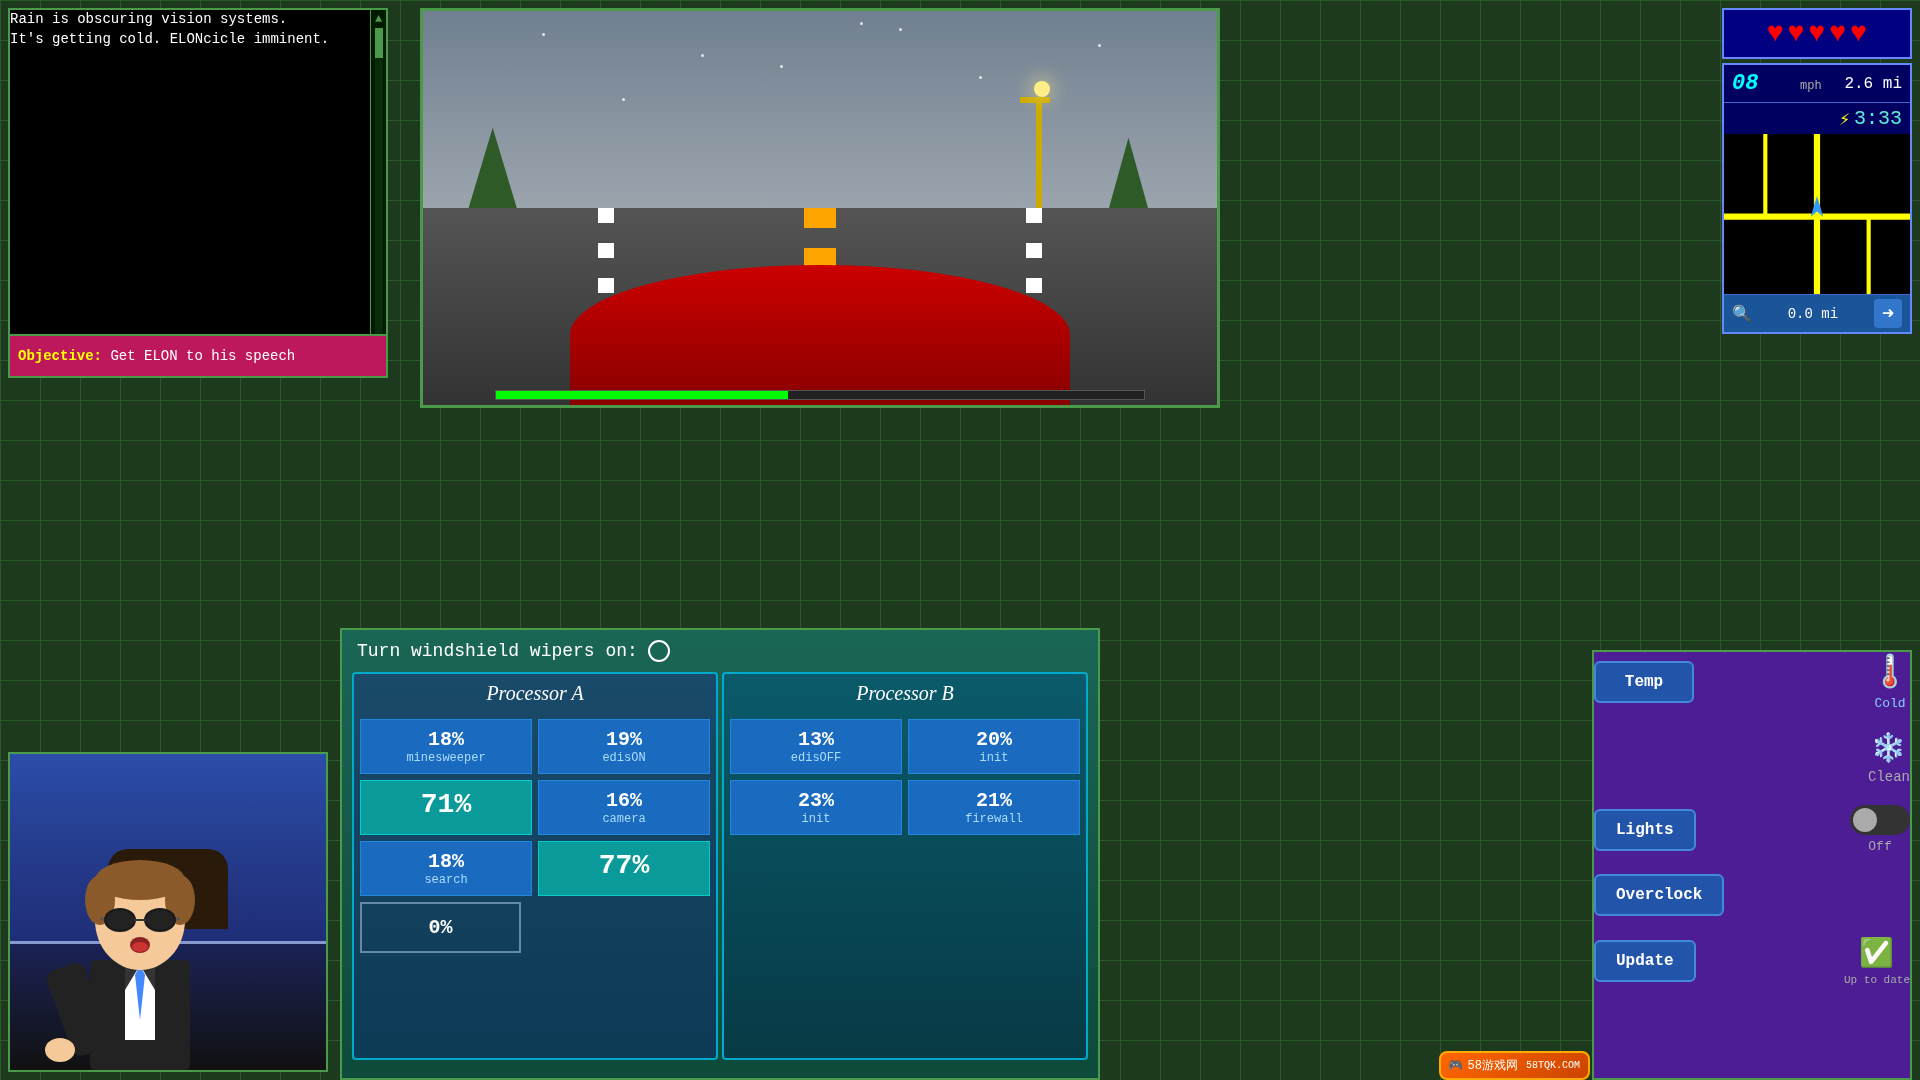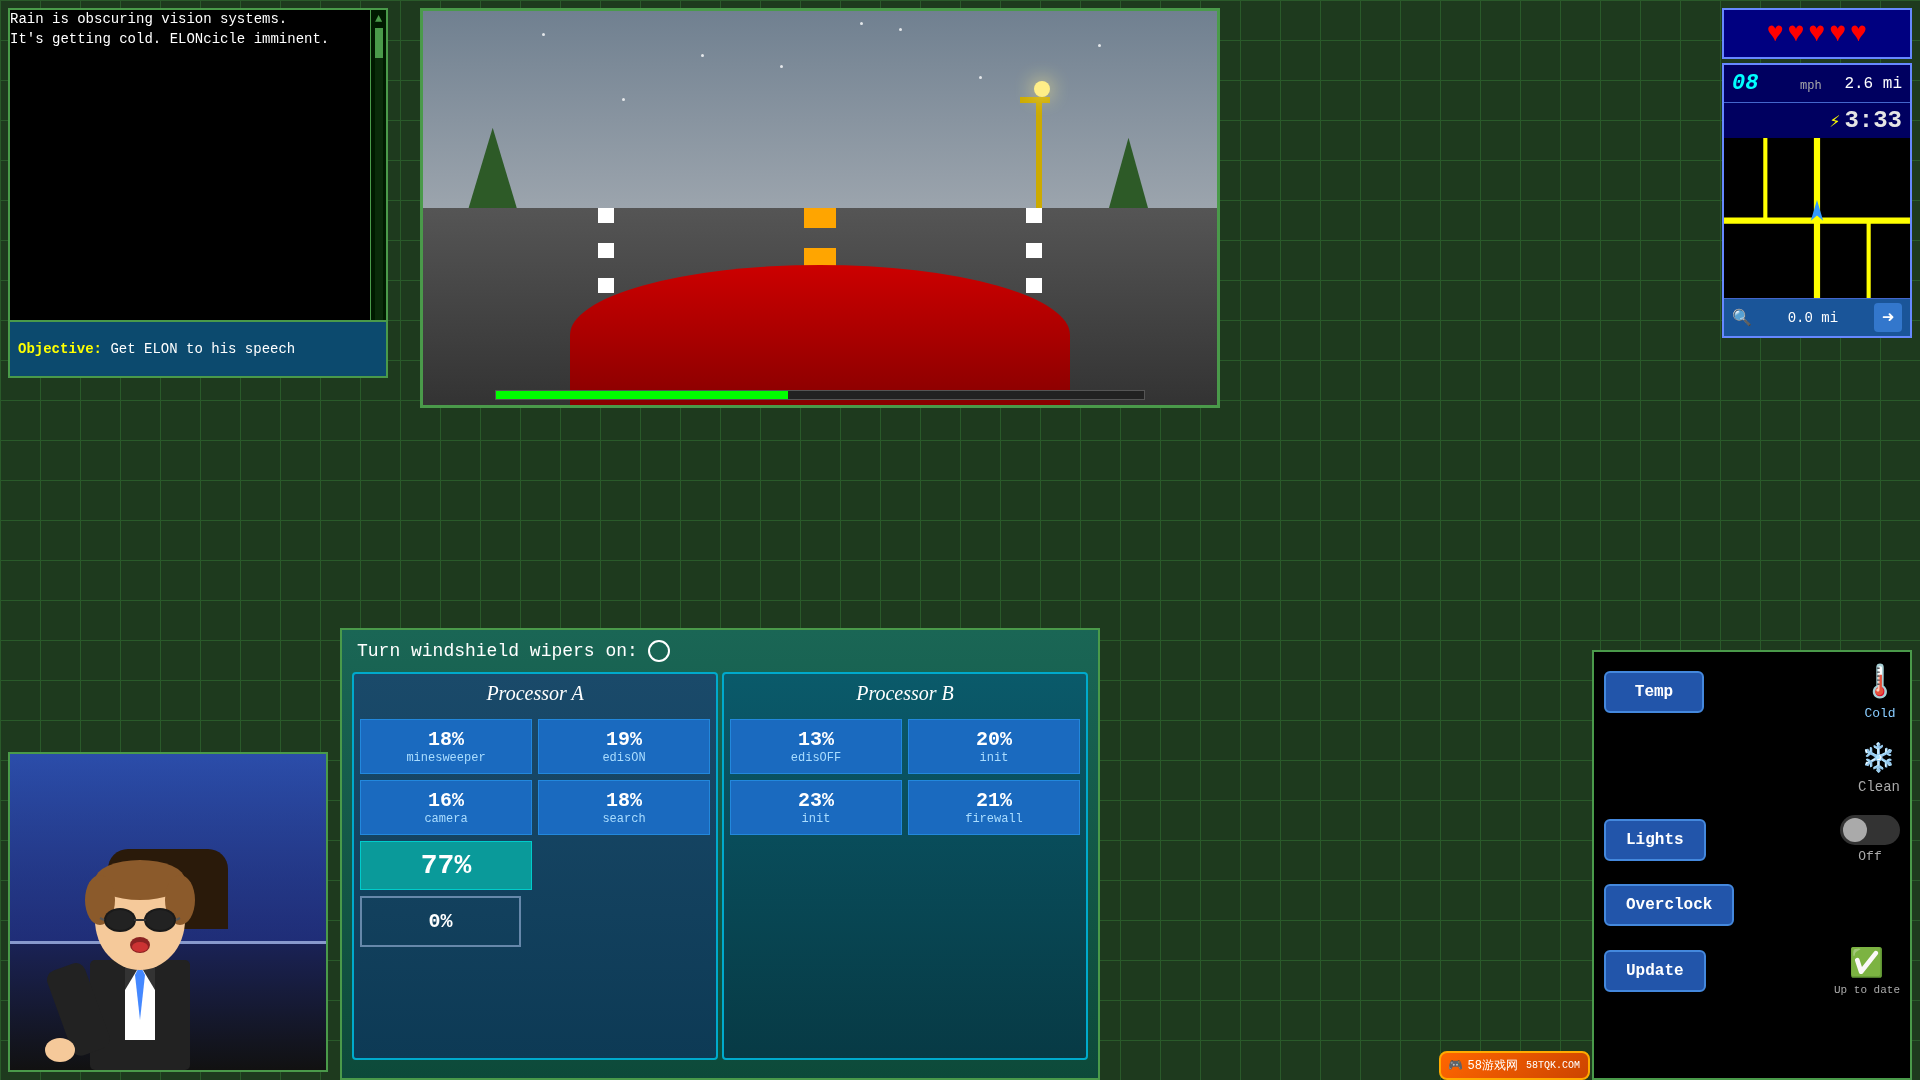--- a/index.html
+++ b/index.html
@@ -40,23 +40,23 @@
       padding: 0;
       color: #ffffff;
       font-size: 14px;
       line-height: 1.4;
     }
     .objective-bar {
       position: absolute;
       bottom: 0;
       left: 0;
       right: 0;
-      background: #0c4a6e;
+      background: #be185d;
       border-top: 2px solid #4a9a4a;
-      padding: 19px 8px;
+      padding: 12px 8px;
       color: #ffffff;
       font-size: 14px;
     }
     .objective-label {
       color: #ffff00;
       font-weight: bold;
     }
 
     
     .game-viewport {
@@ -157,23 +157,23 @@
       justify-content: flex-end;
       padding: 4px 8px;
       background: #000060;
       gap: 4px;
     }
     .lightning-icon {
       color: #ffff00;
       font-size: 18px;
     }
     .timer-text {
-      color: #e5e5e5;
-      font-size: 24px;
-      font-weight: bold;
+      color: #5eead4;
+      font-size: 20px;
+      font-weight: normal;
     }
     .mini-map {
       width: 100%;
       height: 160px;
       background: #000;
       position: relative;
       overflow: hidden;
     }
     .map-roads {
       position: absolute;
@@ -330,24 +330,23 @@
       font-style: italic;
     }
 
     
     .controls-panel {
       position: absolute;
       bottom: 0;
       right: 8px;
       width: 320px;
       height: 430px;
-      background: #000000;
+      background: #4c1d95;
       border: 2px solid #4a9a4a;
       z-index: 10;
-      padding: 10px;
     }
 
     .control-row {
       display: flex;
       align-items: center;
       justify-content: space-between;
       margin-bottom: 20px;
     }
 
     .control-btn {
@@ -620,20 +619,23 @@
       <div class="processor-title">Processor A</div>
       <div class="process-grid">
         <div class="process-item">
           <span class="process-percent">18%</span>
           <span class="process-name">minesweeper</span>
         </div>
         <div class="process-item">
           <span class="process-percent">19%</span>
           <span class="process-name">edisON</span>
         </div>
+        <div class="process-item teal" style="grid-column:span 1;font-size:28px">
+          <span class="process-percent" style="font-size:28px">71%</span>
+        </div>
         <div class="process-item">
           <span class="process-percent">16%</span>
           <span class="process-name">camera</span>
         </div>
         <div class="process-item">
           <span class="process-percent">18%</span>
           <span class="process-name">search</span>
         </div>
         <div class="process-item teal">
           <span class="process-percent" style="font-size:28px">77%</span>

